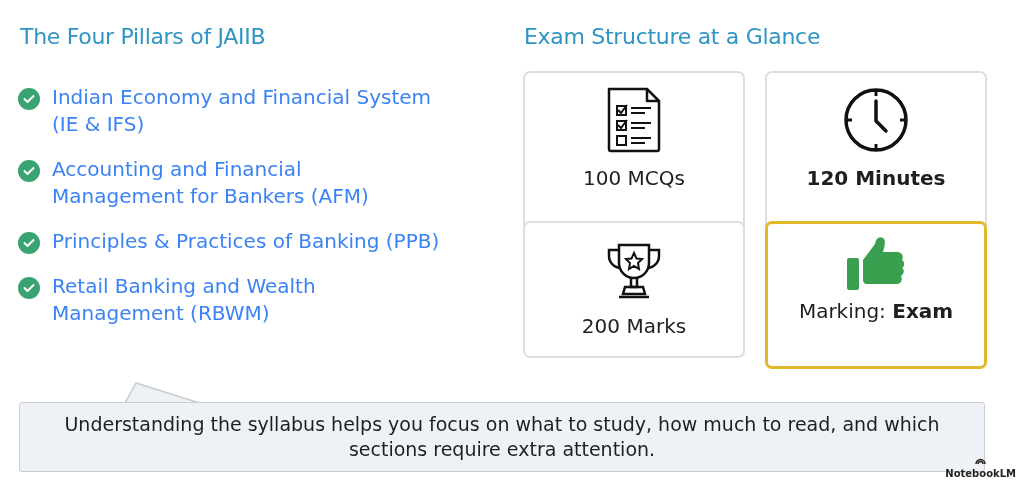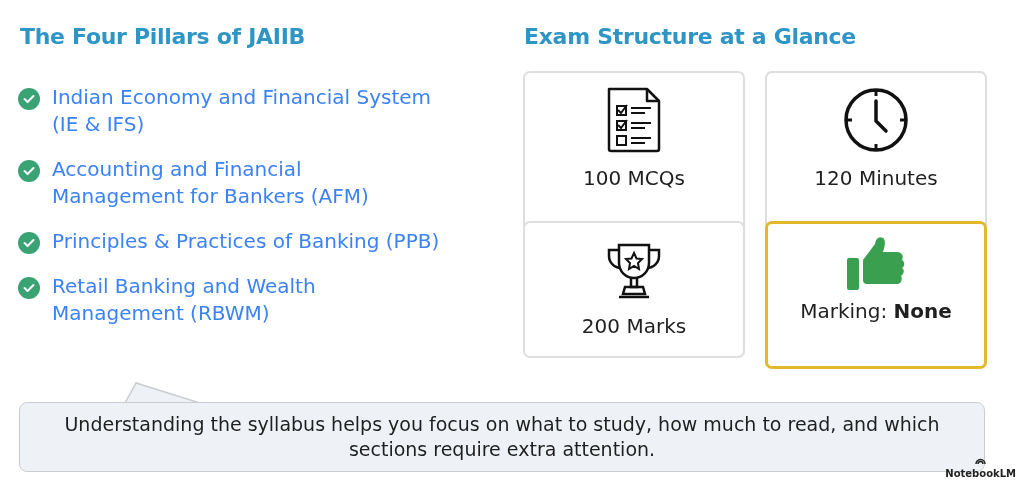--- a/index.html
+++ b/index.html
@@ -4,21 +4,21 @@
   <style>
     * { box-sizing: border-box; margin: 0; padding: 0; }
     html, body {
       width: 1024px; height: 485px; background: #ffffff; overflow: hidden;
       font-family: "DejaVu Sans", "Liberation Sans", sans-serif;
       color: #1f1f1f;
     }
     .page { position: relative; width: 1024px; height: 485px; }
 
     .heading {
-      position: absolute; font-weight: bold; font-size: 22px; color: #2e95c4;
+      position: absolute; font-weight: normal; font-size: 22px; color: #2e95c4;
       letter-spacing: -0.3px;
     }
     .h-left { left: 20px; top: 24px; }
     .h-right { left: 524px; top: 24px; }
 
     .pillars { position: absolute; left: 18px; top: 84px; width: 480px; list-style: none; }
     .pillar { display: flex; align-items: flex-start; margin-bottom: 18px; }
     .pillar .check {
       width: 22px; height: 22px; border-radius: 50%; background: #3aa374;
       flex: 0 0 22px; margin-top: 4px; margin-right: 12px;
@@ -27,28 +27,28 @@
     .pillar .text { font-size: 20px; line-height: 27px; color: #3b82f6; }
 
     .card {
       position: absolute; width: 222px; background: #fff;
       border: 2px solid #dedede; border-radius: 7px;
       display: flex; flex-direction: column; align-items: center;
     }
     .card .label { font-size: 20px; color: #1f1f1f; text-align: center; line-height: 26px; }
     .card .label b { font-weight: bold; }
     .c1 { left: 523px; top: 71px; height: 176px; }
-    .c2 { left: 765px; top: 71px; height: 177px; }
+    .c2 { left: 765px; top: 71px; height: 177px; font-weight: bold; }
     .c3 { left: 523px; top: 221px; height: 137px; }
     .c4 { left: 765px; top: 221px; height: 148px; border: 3px solid #e2b92b; }
     .icon { margin-top: 14px; }
 
     .callout {
       position: absolute; left: 19px; top: 402px; width: 966px; height: 70px;
-      background: #eef2f7; border: 1.5px solid #c9cdd2; border-radius: 8px;
+      background: #eef2f7; border: 1.5px solid #c9cdd2; border-radius: 3px;
       display: flex; align-items: center; justify-content: center; text-align: center;
       font-size: 19px; line-height: 25px; color: #1f1f1f; padding: 0 30px;
     }
     .tail { position: absolute; left: 0; top: 0; }
 
     .brand {
       position: absolute; right: 8px; bottom: 6px; font-size: 10px; color: #222;
       display: flex; align-items: center; gap: 3px; font-weight: bold; flex-direction: column;
     }
   </style>
@@ -142,21 +142,21 @@
     </svg>
     <div class="label" style="margin-top:12px">200 Marks</div>
   </div>
 
   <div class="card c4">
     <svg class="icon" style="margin-top:10px" width="62" height="58" viewBox="0 0 62 58">
       <rect x="2" y="24" width="12" height="32" rx="2" fill="#3aa04f"></rect>
       <path d="M18 26 L30 10 C31 4 34 2 38 4 C41 6 40 12 38 18 H52 C57 18 59 22 57 26 C60 28 60 32 57 34 C60 36 59 40 56 42 C58 45 56 50 52 50 H22 C19 50 18 48 18 46 Z" fill="#3aa04f"></path>
     </svg>
     <div class="label" style="margin-top:6px">
-      <div><span>Marking: </span><b>None</b></div>
+      <div><span>Marking: </span><b>Exam</b></div>
     </div>
   </div>
 
   <svg class="tail" width="200" height="420" style="position:absolute;left:0;top:0;pointer-events:none;">
     <path d="M125 403 L136 383 L200 403" fill="#eef2f7" stroke="#c9cdd2" stroke-width="1.5"></path>
   </svg>
   <div class="callout">
     <span>Understanding the syllabus helps you focus on what to study, how much to read, and which sections require extra attention.</span>
   </div>
   <svg width="200" height="10" style="position:absolute;left:120px;top:399px;pointer-events:none;">

